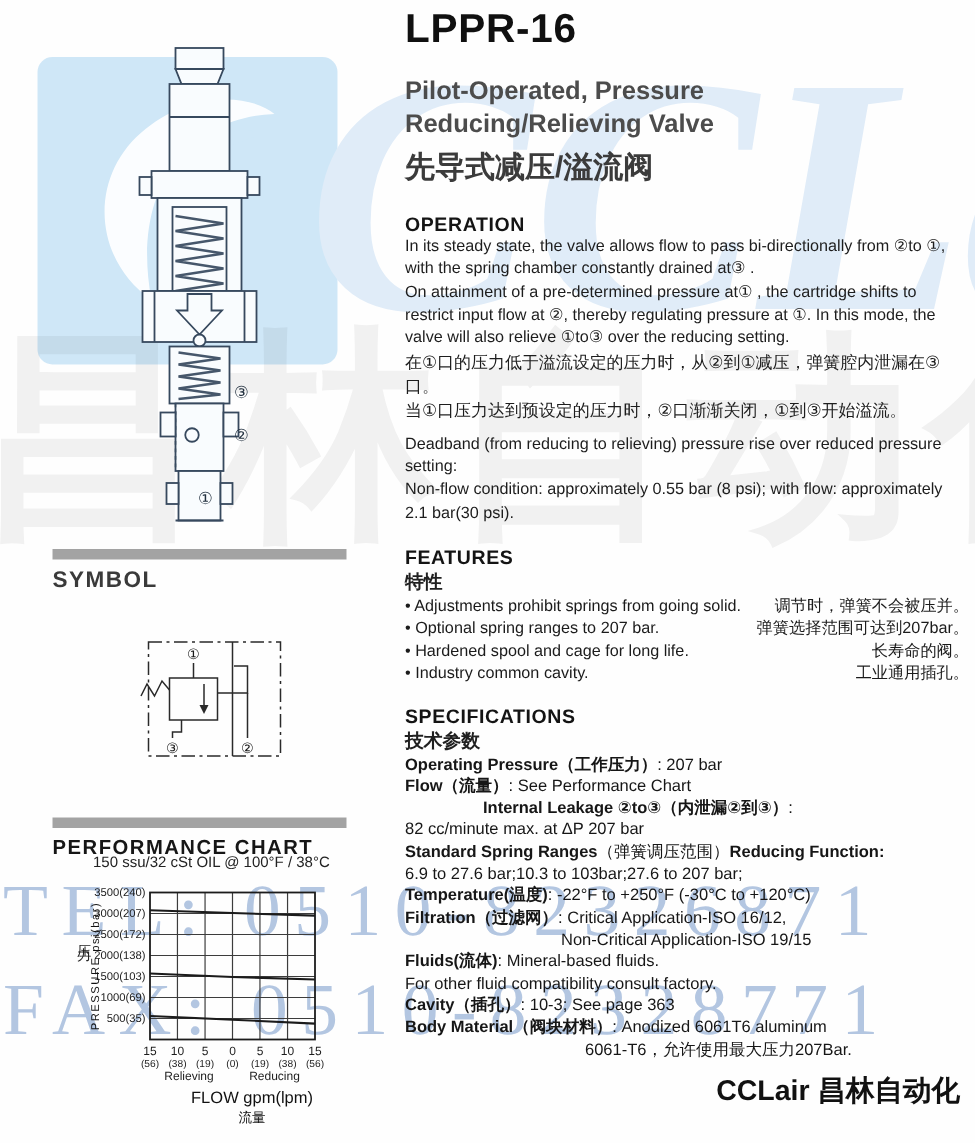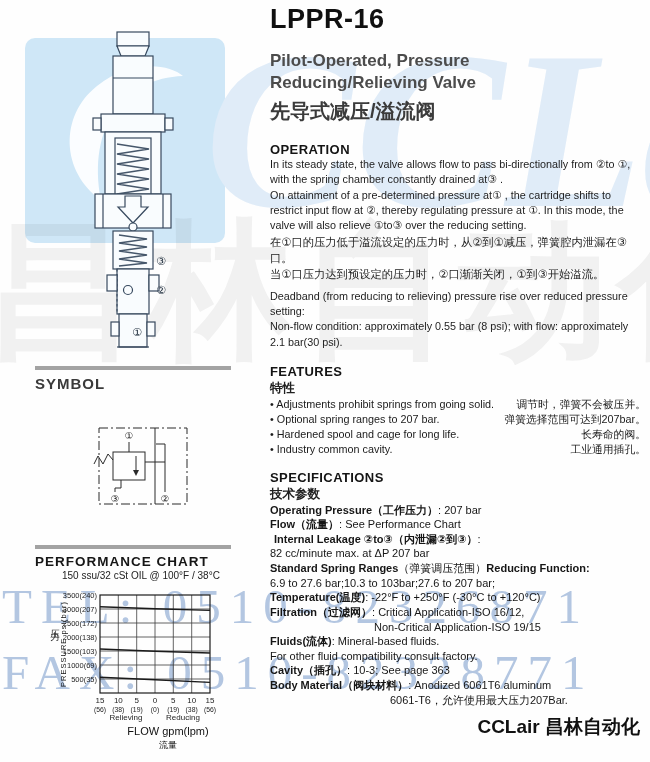--- a/index.html
+++ b/index.html
@@ -13,21 +13,21 @@
   #wm-gray-zh{left:-15px;top:192px;font-size:150px;letter-spacing:8px;color:rgba(40,40,40,0.06);
               white-space:nowrap;font-weight:bold;}
   .wm-telfax{left:2px;font-family:"Liberation Serif",serif;font-size:49px;letter-spacing:9px;
              color:#b3c6e1;white-space:nowrap;}
   #wm-tel{top:578px;}
   #wm-fax{top:644px;}
   
   .layer{position:absolute;z-index:2;}
   
   #valve-figure{left:55px;top:26px;}
-  .rule-head{position:absolute;border-top:4px solid #a3a3a3;width:196px;}
+  .rule-head{position:absolute;border-top:7px solid #a3a3a3;width:196px;}
   #symbol-head{left:35px;top:366px;}
   #symbol-head .hd{font-size:15px;font-weight:600;color:#3a3a3a;letter-spacing:1px;padding-top:5px;}
   #symbol-svg{left:93px;top:418px;}
   #perf-head{left:35px;top:545px;}
   #perf-head .hd{font-size:13.5px;font-weight:bold;color:#161616;letter-spacing:1px;padding-top:5px;}
   #chart-note{left:62px;top:570px;font-size:10px;color:#222;}
   #chart-wrap{left:40px;top:588px;width:185px;height:174px;}
   #pressure-zh{left:48px;top:622px;writing-mode:vertical-rl;font-size:9.5px;color:#222;letter-spacing:2px;}
   svg text{font-family:"Liberation Sans","DejaVu Sans",sans-serif;}
   .grid-line{stroke:#3c3c3c;stroke-width:0.8;}
@@ -249,21 +249,21 @@
           </div>
         </div>
     </div>
 
     <div id="specs-block">
       <div class="sec-head">SPECIFICATIONS</div>
       <div class="sec-head-zh">技术参数</div>
       <div id="spec-lines">
           <div class="spec-line" style="padding-left: 0px;"><b>Operating Pressure（工作压力）</b><span>: 207 bar</span></div>
           <div class="spec-line" style="padding-left: 0px;"><b>Flow（流量）</b><span>: See Performance Chart</span></div>
-          <div class="spec-line" style="padding-left: 4px;"><b>Internal Leakage ②to③（内泄漏②到③）</b><span>:</span></div>
+          <div class="spec-line" style="padding-left: 4px; margin-left: 48px;"><b>Internal Leakage ②to③（内泄漏②到③）</b><span>:</span></div>
           <div class="spec-line" style="padding-left: 0px;"><span>82 cc/minute  max. at ΔP 207 bar</span></div>
           <div class="spec-line" style="padding-left: 0px;"><b>Standard Spring Ranges</b><span>（弹簧调压范围）</span><b>Reducing Function:</b></div>
           <div class="spec-line" style="padding-left: 0px;"><span>6.9 to 27.6 bar;10.3 to 103bar;27.6 to 207 bar;</span></div>
           <div class="spec-line" style="padding-left: 0px;"><b>Temperature(温度)</b><span>: -22°F to +250°F (-30°C to +120°C)</span></div>
           <div class="spec-line" style="padding-left: 0px;"><b>Filtration（过滤网）</b><span>: Critical Application-ISO 16/12,</span></div>
           <div class="spec-line" style="padding-left: 104px;"><span>Non-Critical Application-ISO 19/15</span></div>
           <div class="spec-line" style="padding-left: 0px;"><b>Fluids(流体)</b><span>: Mineral-based fluids.</span></div>
           <div class="spec-line" style="padding-left: 0px;"><span>For other fluid compatibility consult factory.</span></div>
           <div class="spec-line" style="padding-left: 0px;"><b>Cavity（插孔）</b><span>: 10-3; See page 363</span></div>
           <div class="spec-line" style="padding-left: 0px;"><b>Body Material（阀块材料）</b><span>: Anodized 6061T6 aluminum</span></div>

